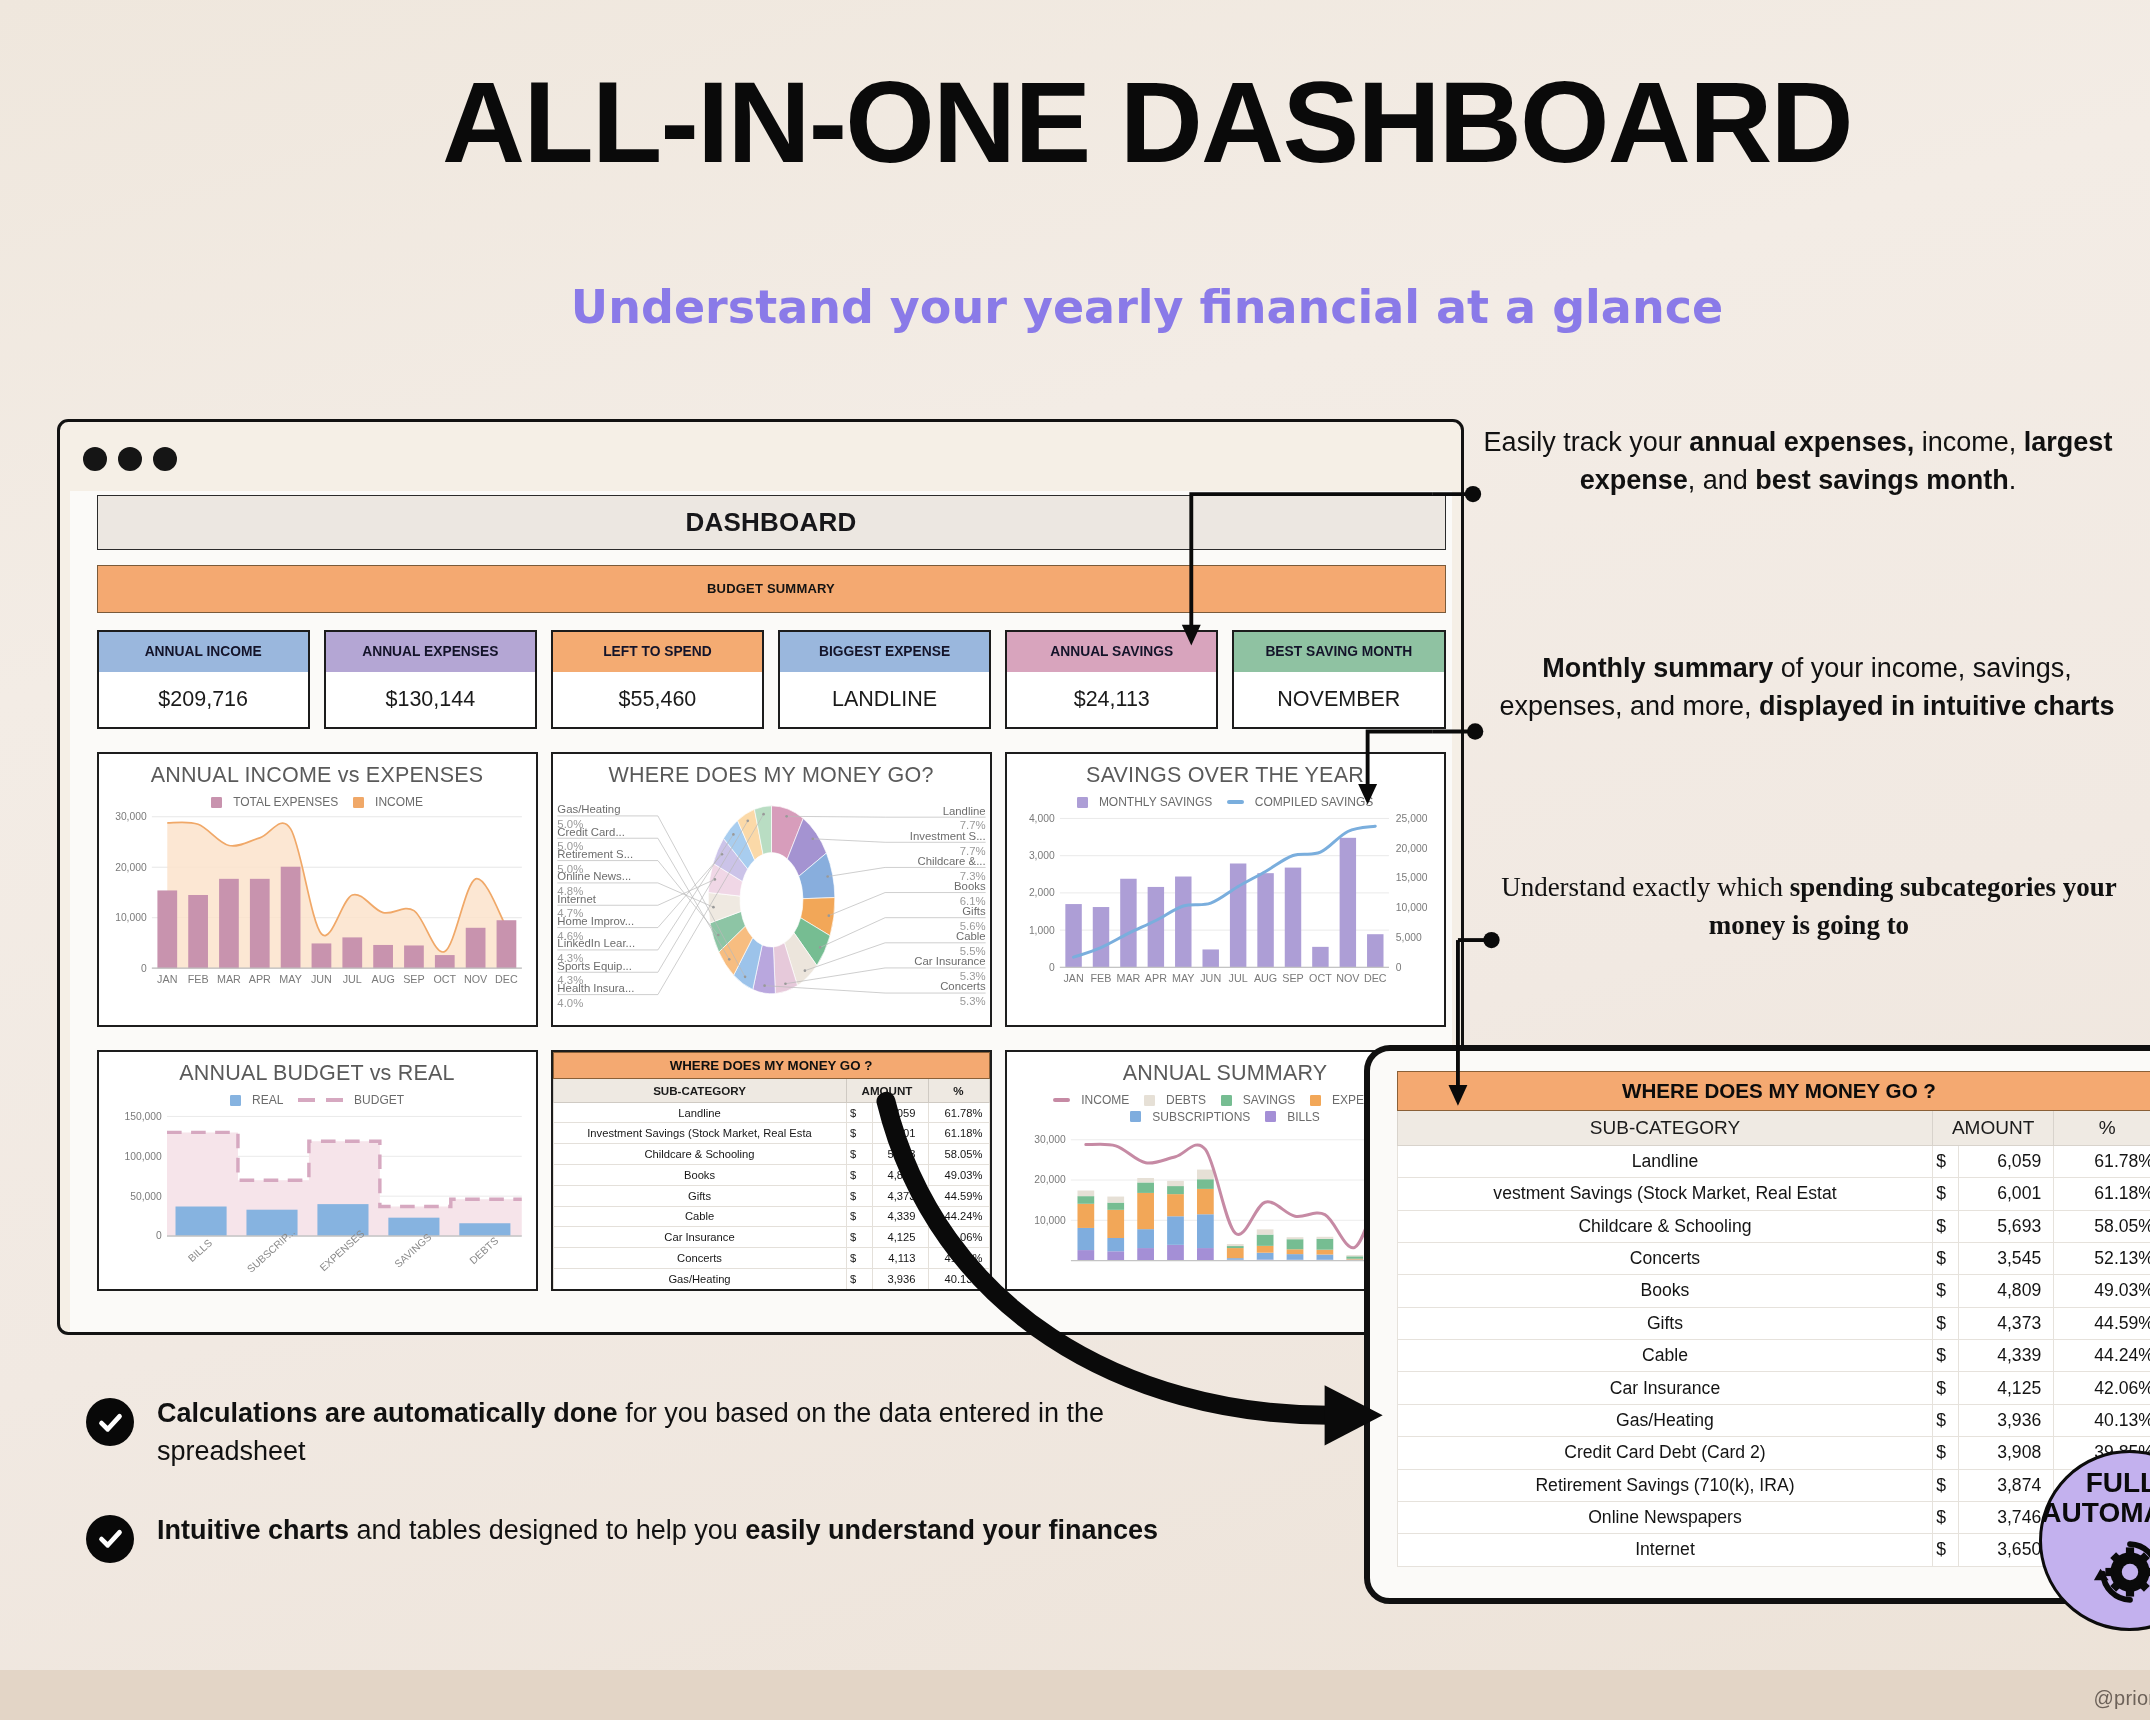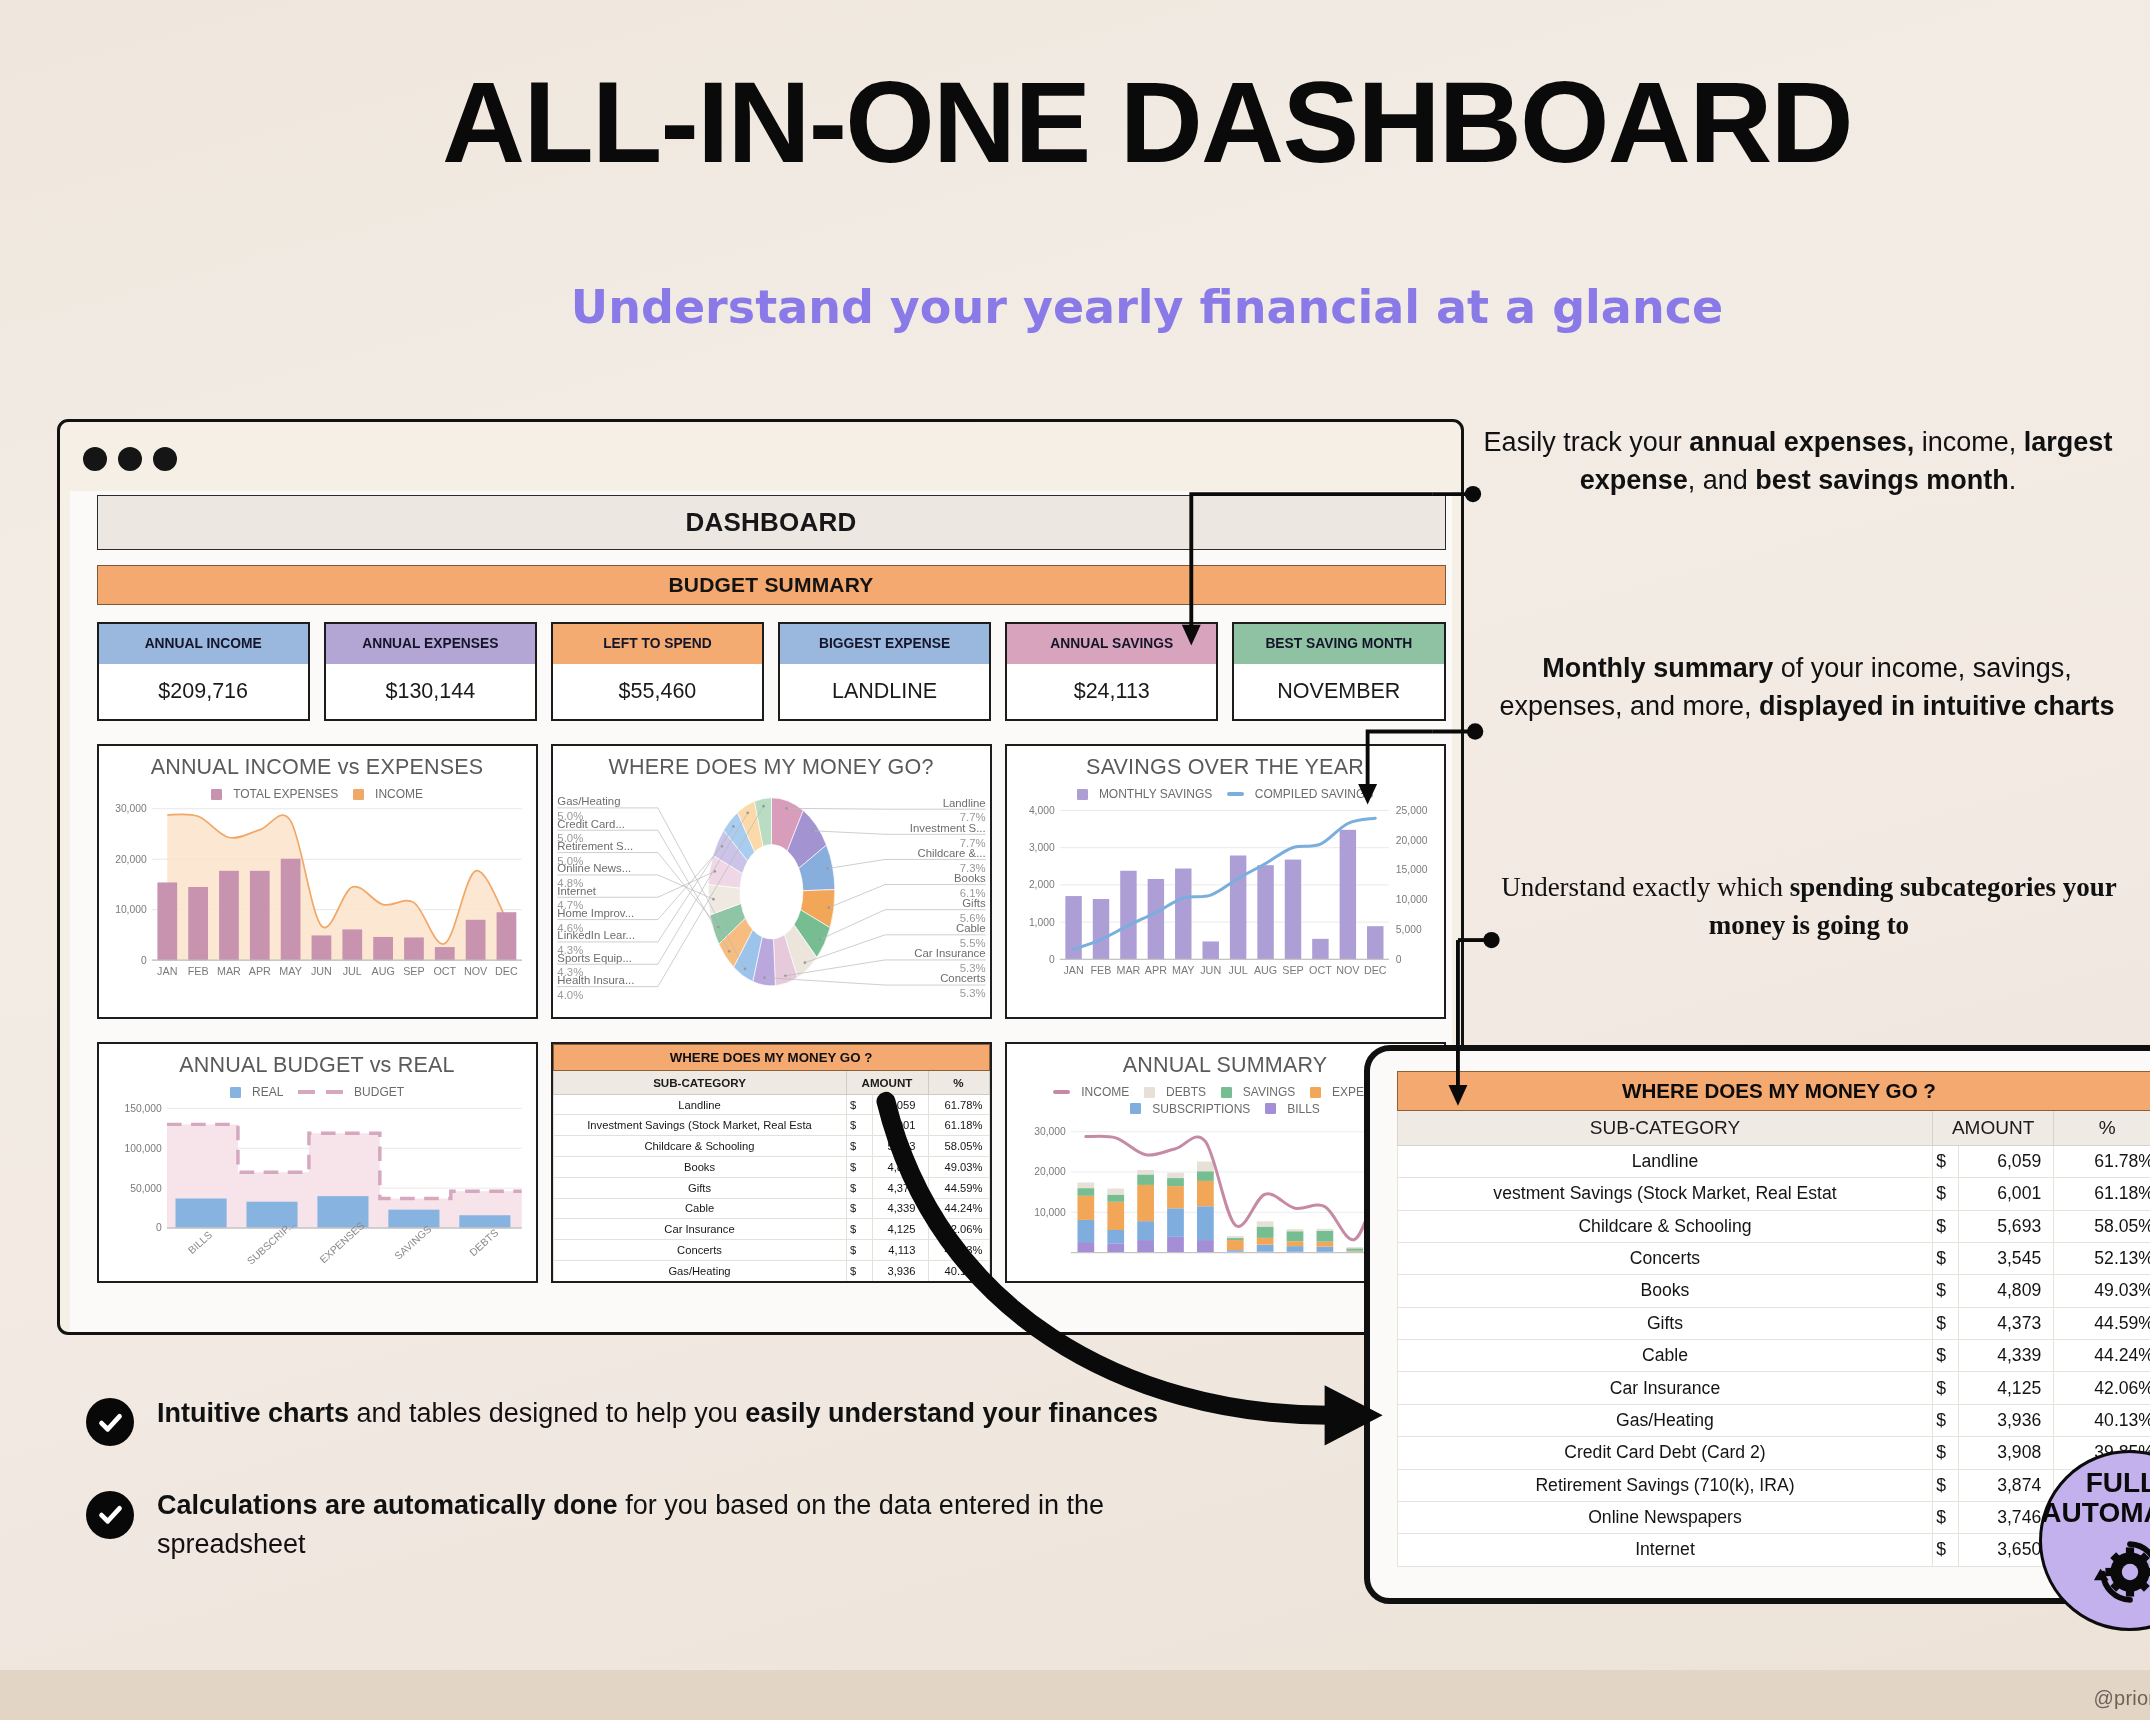--- a/index.html
+++ b/index.html
@@ -44,23 +44,23 @@
     position: absolute; left: 9.5px; top: 69px; right: 9.5px; bottom: 0;
     background: #fbfaf8;
     padding-left: 21px;
   }
   .dash-title {
     margin: 4.3px 6px 0 6px; height: 55px; background: #ece7e1;
     border: 1.7px solid #2b2b2b; display: flex; align-items: center; justify-content: center;
     font-size: 26px; font-weight: 700; color: #17171a; letter-spacing: 0.2px;
   }
   .budget-bar {
-    margin: 14.6px 6px 0 6px; height: 40px; background: #f4a971;
+    margin: 14.6px 6px 0 6px; height: 48px; background: #f4a971;
     border: 1.3px solid #7a5a3a; display: flex; align-items: center; justify-content: center;
-    font-size: 21px; font-weight: 700; color: #131313; letter-spacing: 0.2px;
+    font-size: 13px; font-weight: 700; color: #131313; letter-spacing: 0.2px;
   }
 
   
   .kpi-row {
     margin: 17px 6px 0 6px; display: flex; gap: 13.8px;
   }
   .kpi {
     flex: 1; border: 2.2px solid #1c1c1c; background: #ffffff;
     display: flex; flex-direction: column; height: 99px;
   }
@@ -759,29 +759,29 @@
   </svg>
 </div>
 
 <div class="bullets">
   <div class="bullet">
     <span class="check">
       <svg viewBox="0 0 24 24">
           <path d="M4 12.5 L9.5 18 L20 6.5" fill="none" stroke="#fff" stroke-width="4.2" stroke-linecap="round" stroke-linejoin="round"></path>
         </svg>
     </span>
-    <span class="bullet-text" id="bl1"><b>Intuitive charts</b> and tables designed to help you <b>easily understand your finances</b></span>
+    <span class="bullet-text" id="bl0"><b>Calculations are automatically done</b> for you based on the data entered in the spreadsheet</span>
   </div>
   <div class="bullet">
     <span class="check">
       <svg viewBox="0 0 24 24">
           <path d="M4 12.5 L9.5 18 L20 6.5" fill="none" stroke="#fff" stroke-width="4.2" stroke-linecap="round" stroke-linejoin="round"></path>
         </svg>
     </span>
-    <span class="bullet-text" id="bl0"><b>Calculations are automatically done</b> for you based on the data entered in the spreadsheet</span>
+    <span class="bullet-text" id="bl1"><b>Intuitive charts</b> and tables designed to help you <b>easily understand your finances</b></span>
   </div>
 </div>
 
 <svg class="overlay" viewBox="0 0 5334 4000" width="2294" height="1721">
 
   <g>
     <line x1="3330" y1="1148" x2="3420" y2="1148" stroke="#0a0a0a" stroke-width="9"></line>
     <circle cx="3425" cy="1148" r="19" fill="#0a0a0a"></circle>
     <path d="M3330 1148 L2770 1148 L2770 1180 L2770 1460" stroke="#0a0a0a" stroke-width="9" fill="none"></path>
     <polygon points="2770,1500 2748,1452 2792,1452" fill="#0a0a0a"></polygon>

